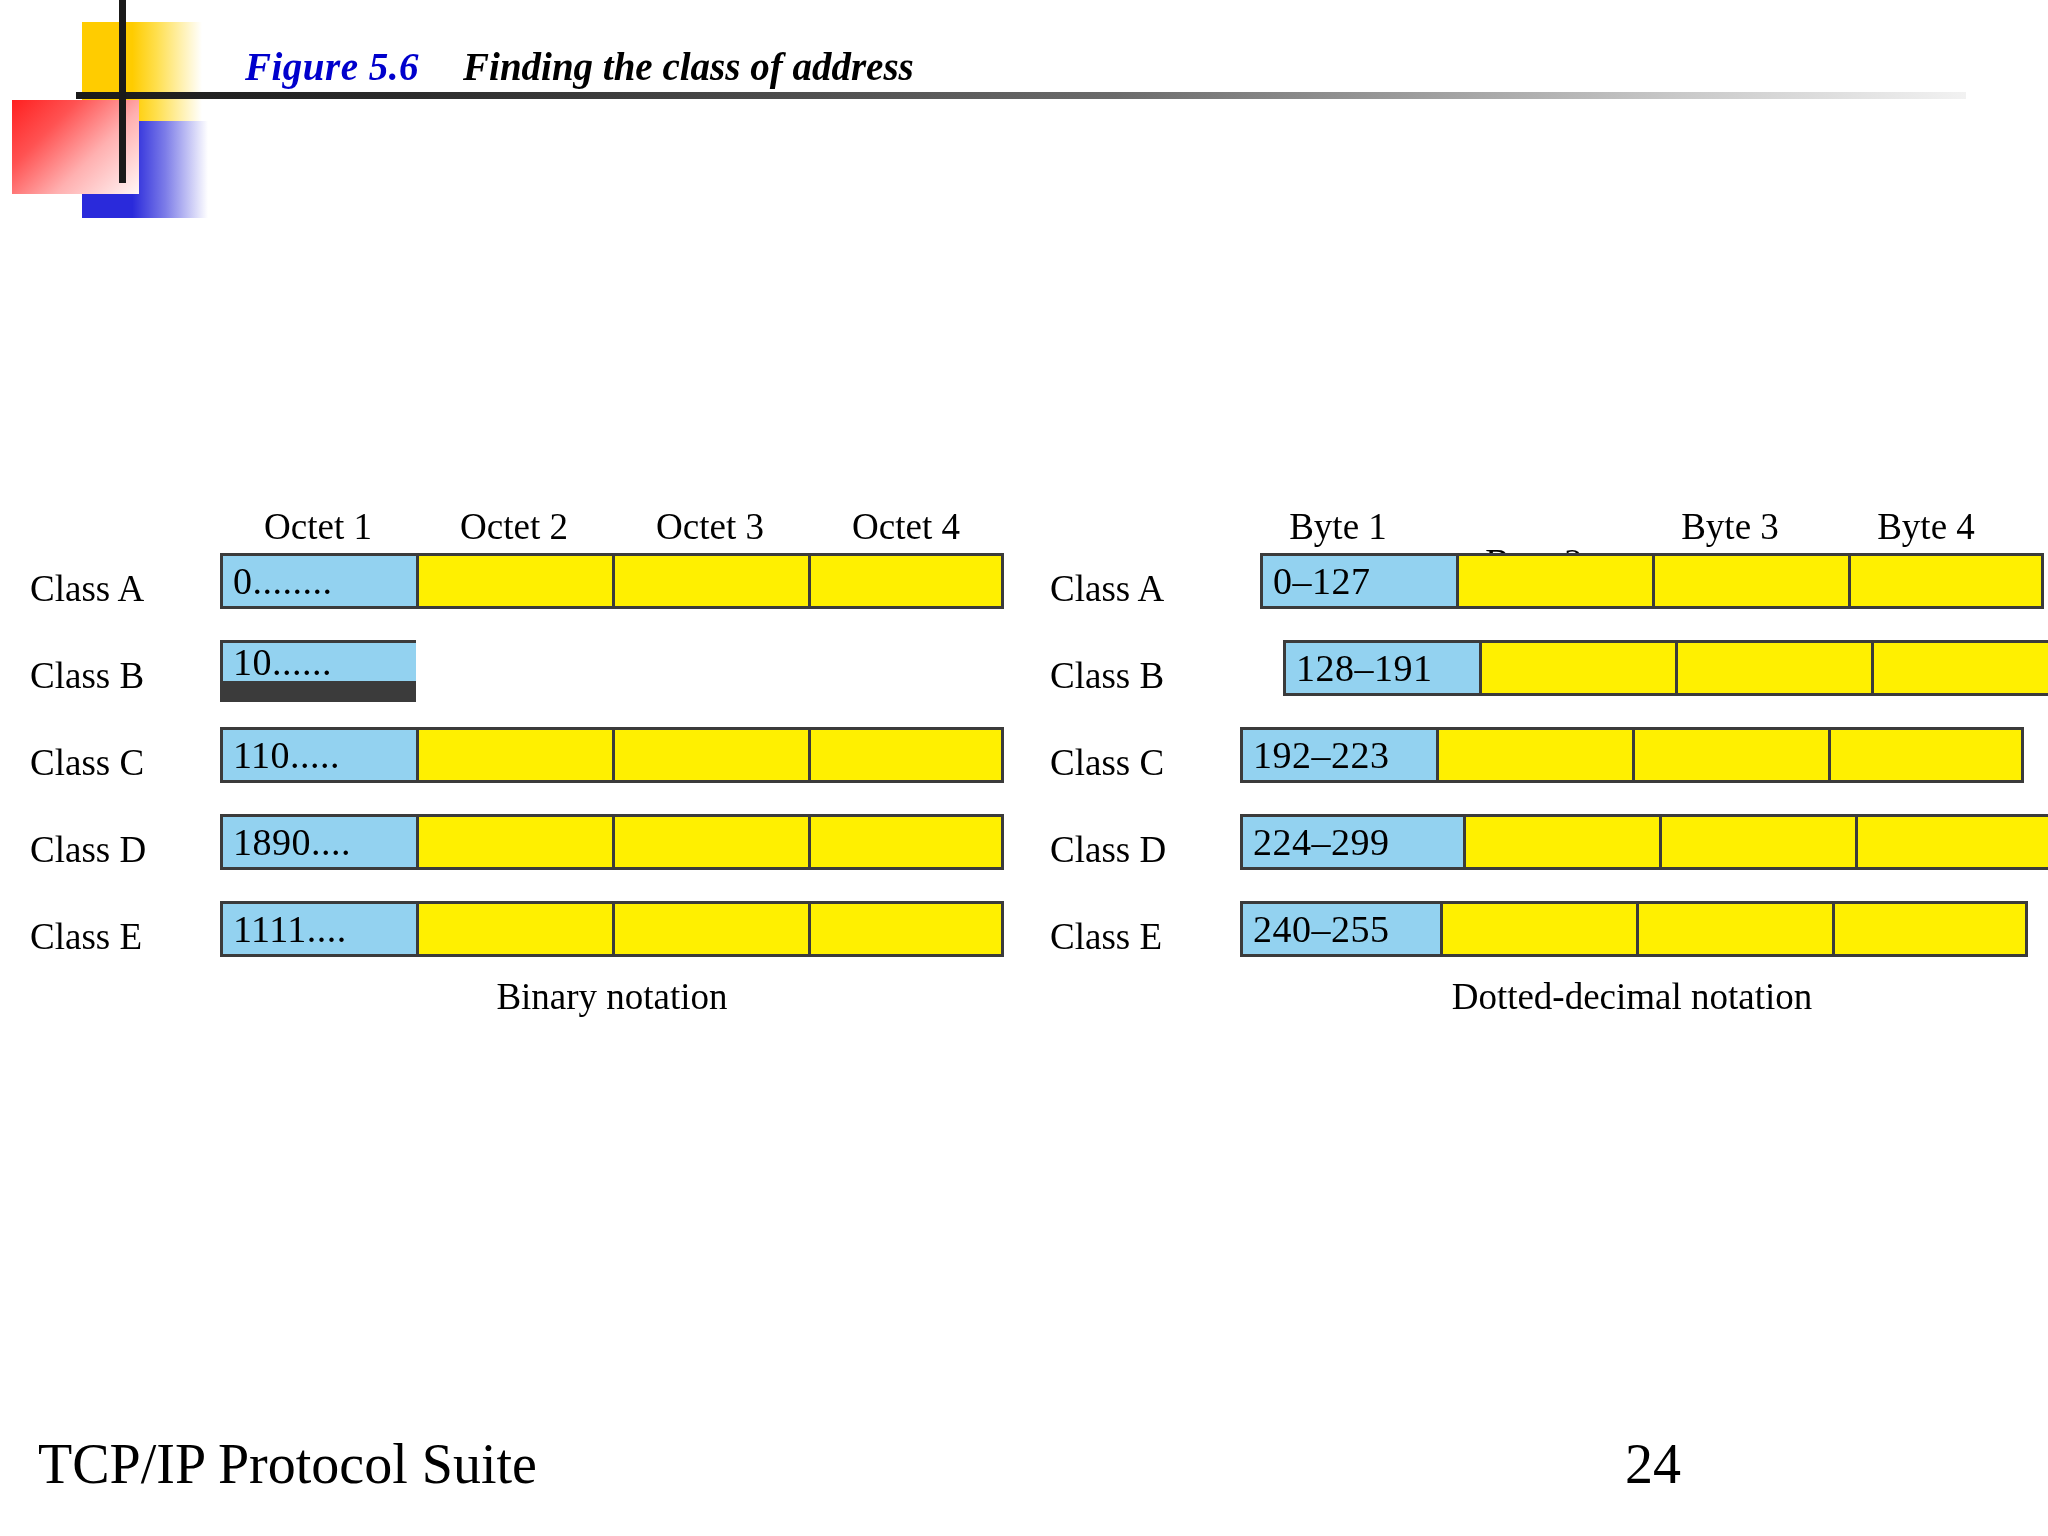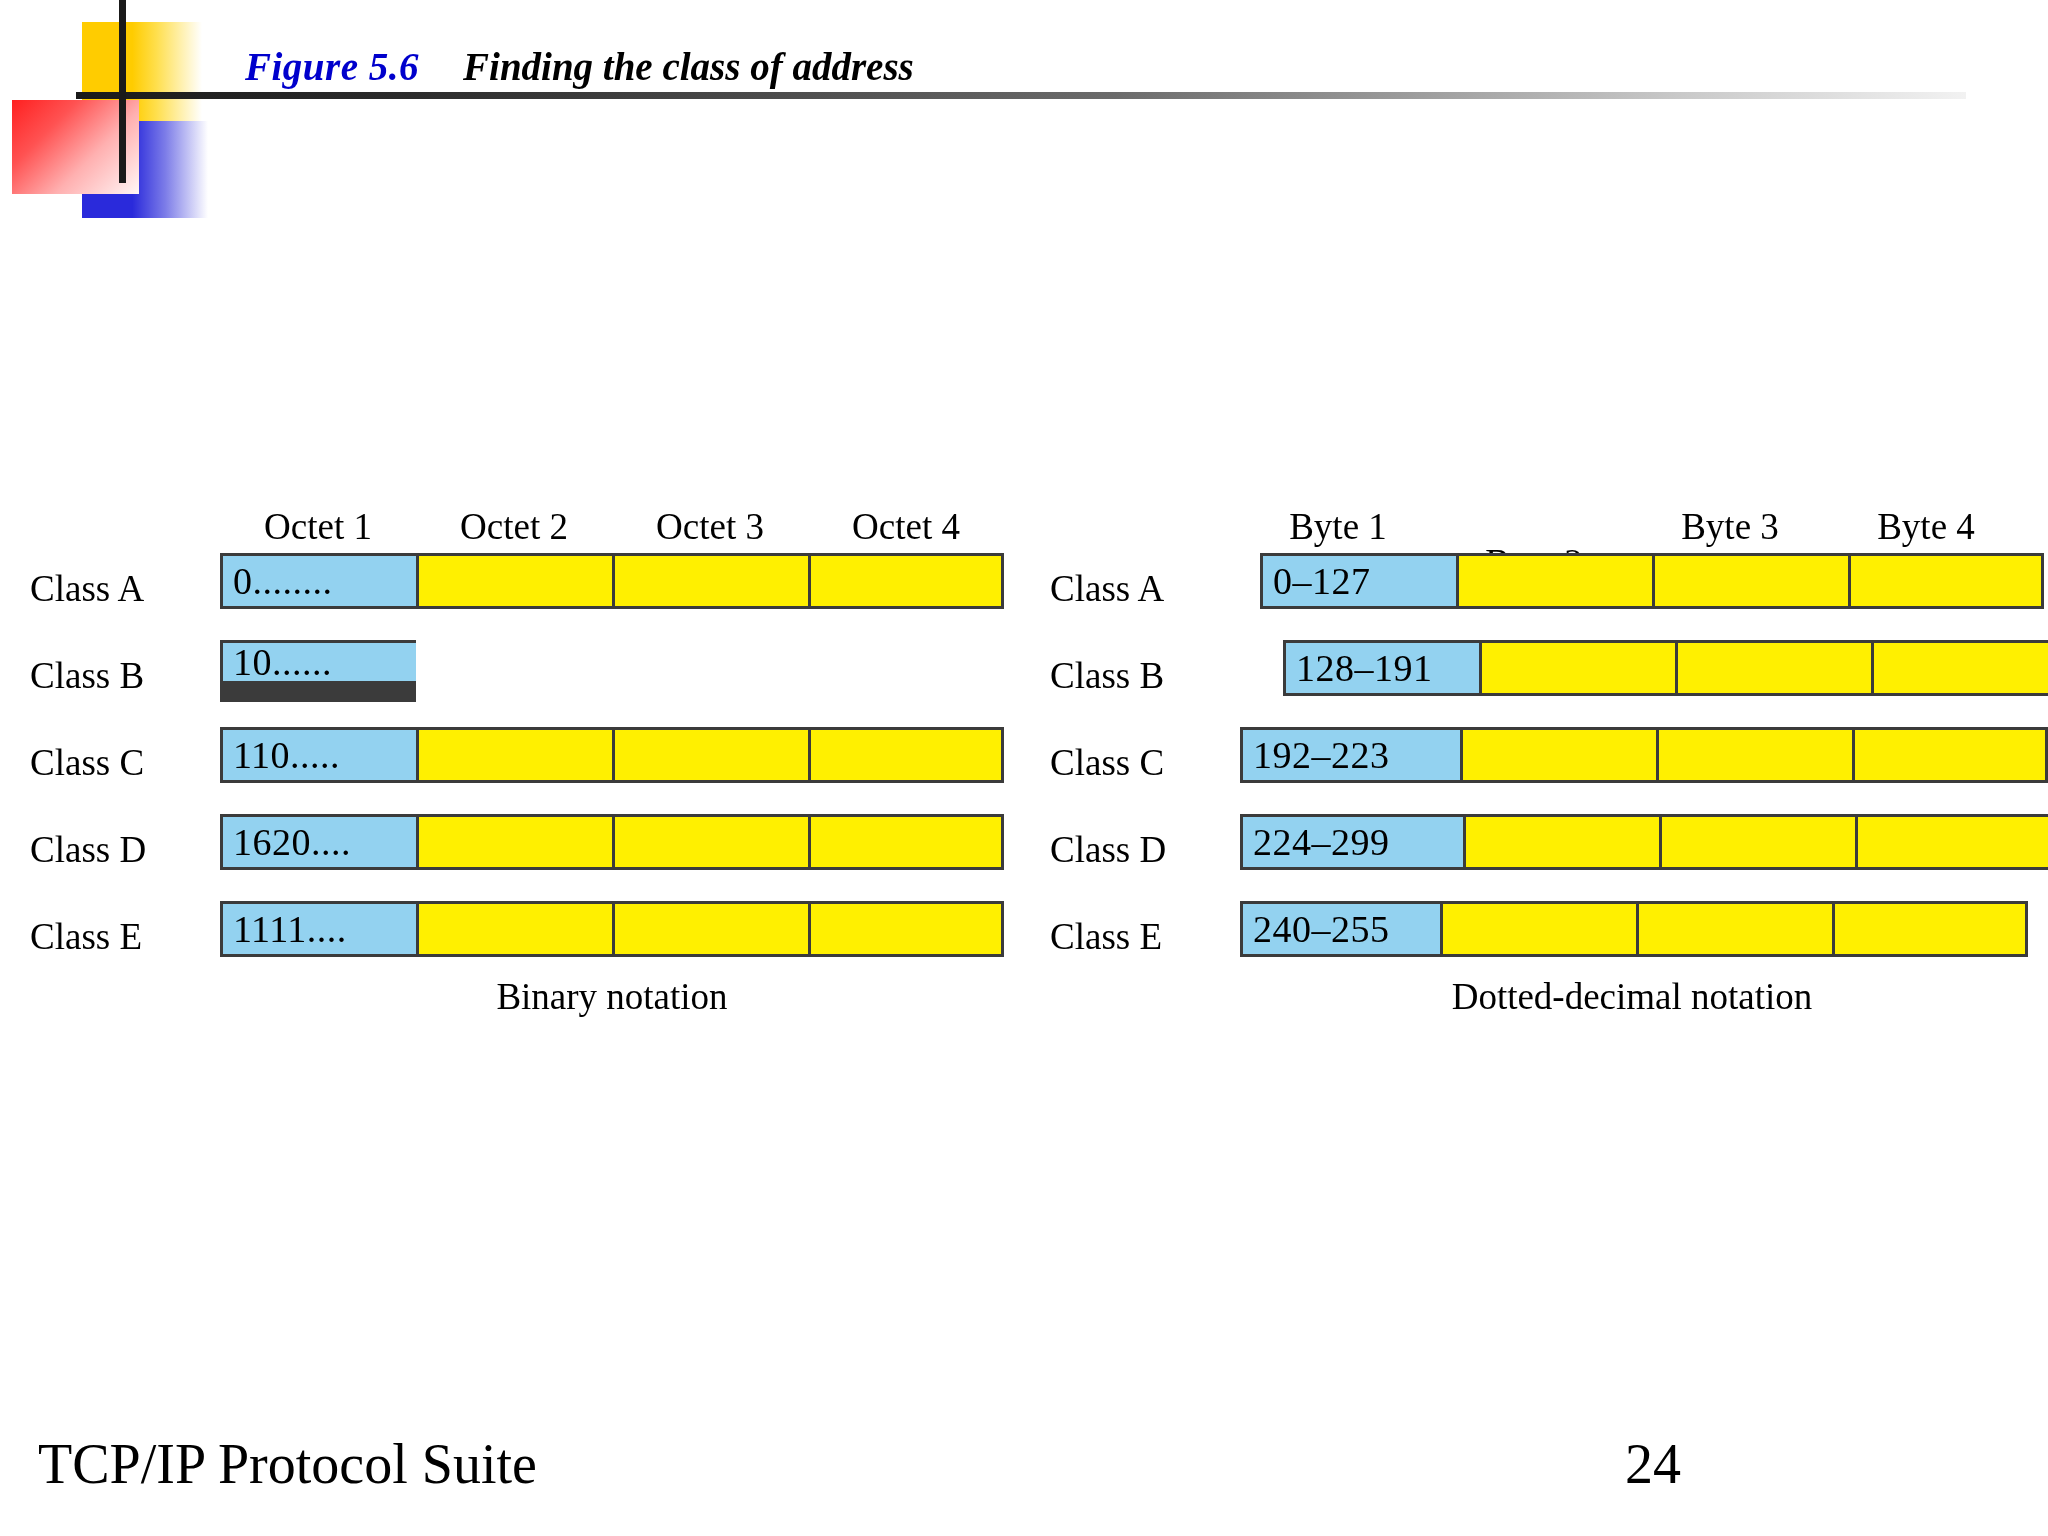--- a/index.html
+++ b/index.html
@@ -228,21 +228,21 @@
         <div class="cell cell-first" style="width:196px;">110.....</div>
         <div class="cell cell-rest" style="width:196px;"></div>
         <div class="cell cell-rest" style="width:196px;"></div>
         <div class="cell cell-rest" style="width:196px;"></div>
       </div>
     </div>
 
     <div class="row">
       <div class="row-label">Class D</div>
       <div class="bar" style="left:190px;">
-        <div class="cell cell-first" style="width:196px;">1620....</div>
+        <div class="cell cell-first" style="width:196px;">1890....</div>
         <div class="cell cell-rest" style="width:196px;"></div>
         <div class="cell cell-rest" style="width:196px;"></div>
         <div class="cell cell-rest" style="width:196px;"></div>
       </div>
     </div>
 
     <div class="row">
       <div class="row-label">Class E</div>
       <div class="bar" style="left:190px;">
         <div class="cell cell-first" style="width:196px;">1111....</div>
@@ -280,21 +280,21 @@
         <div class="cell cell-first" style="width:196px;">128–191</div>
         <div class="cell cell-rest" style="width:196px;"></div>
         <div class="cell cell-rest" style="width:196px;"></div>
         <div class="cell cell-rest" style="width:196px;"></div>
       </div>
     </div>
 
     <div class="row">
       <div class="row-label">Class C</div>
       <div class="bar" style="left:190px;">
-        <div class="cell cell-first" style="width:220px;">192–223</div>
+        <div class="cell cell-first" style="width:196px;">192–223</div>
         <div class="cell cell-rest" style="width:196px;"></div>
         <div class="cell cell-rest" style="width:196px;"></div>
         <div class="cell cell-rest" style="width:196px;"></div>
       </div>
     </div>
 
     <div class="row">
       <div class="row-label">Class D</div>
       <div class="bar" style="left:190px;">
         <div class="cell cell-first" style="width:223px;">224–299</div>

